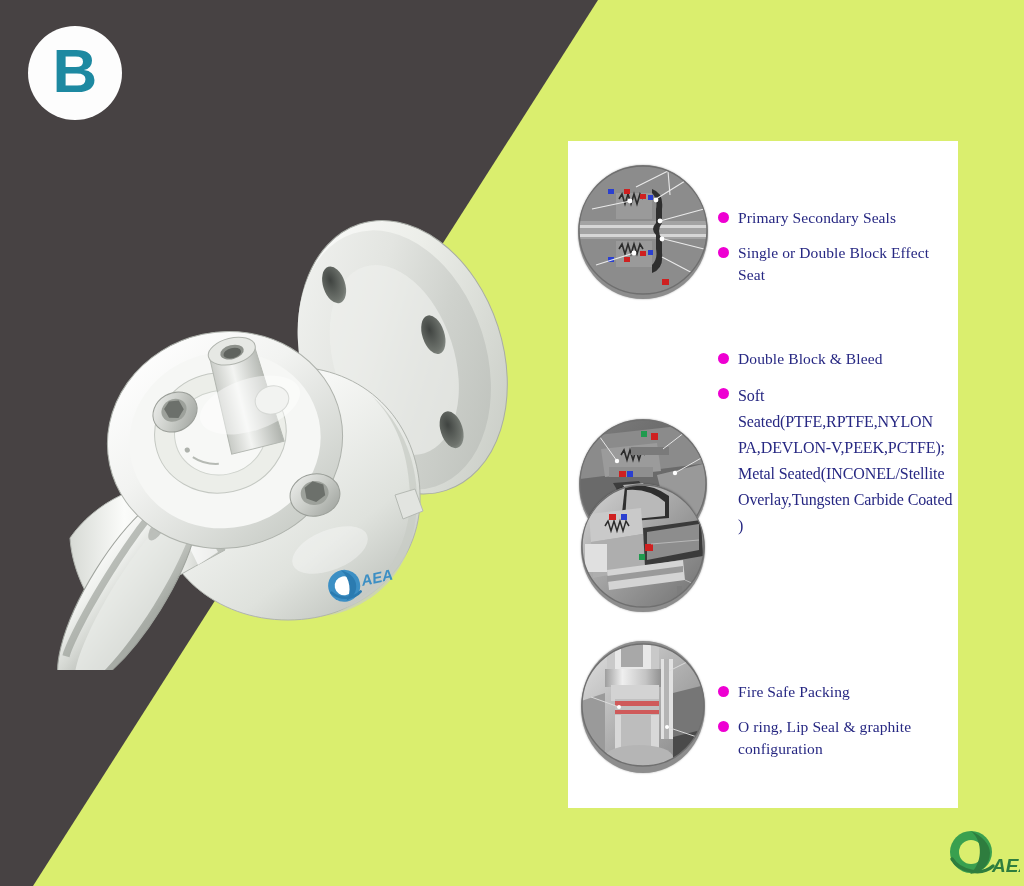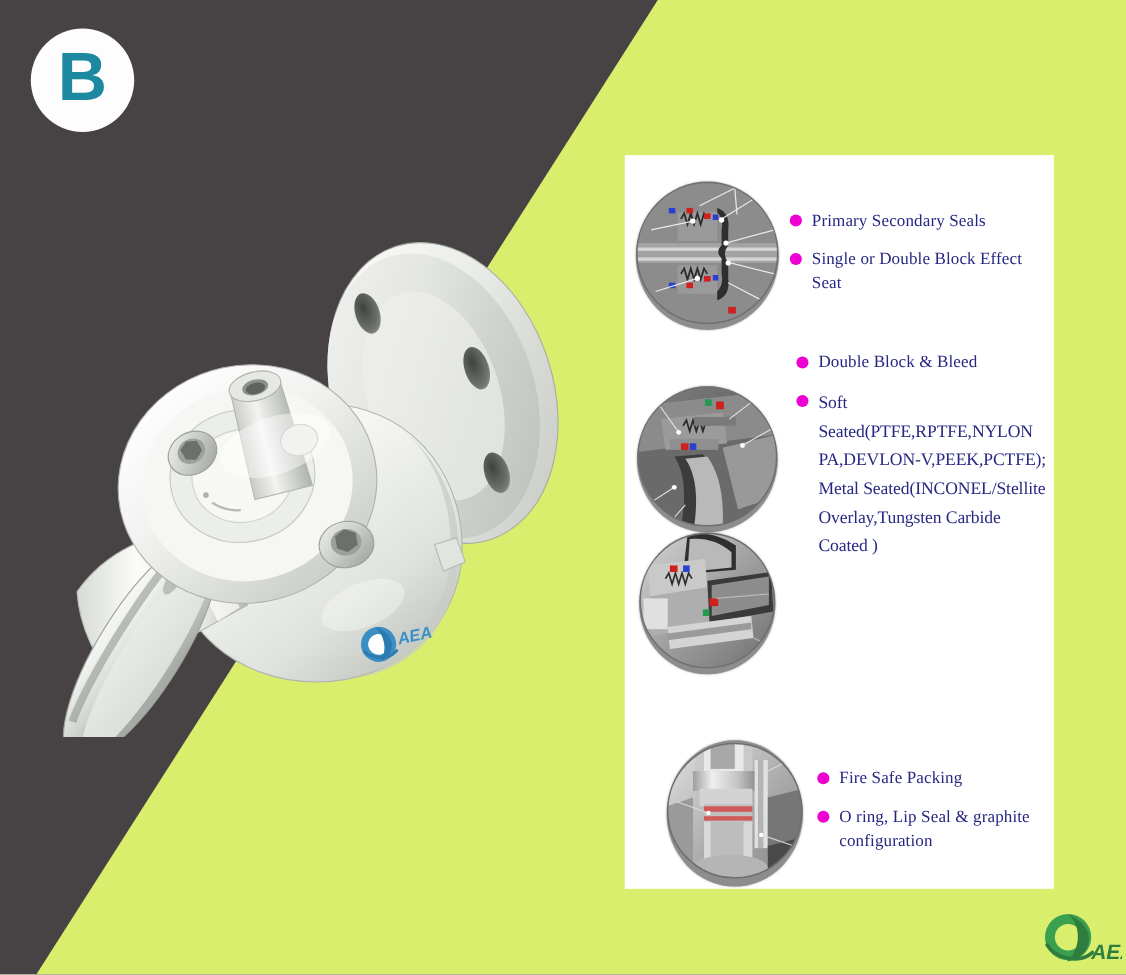--- a/index.html
+++ b/index.html
@@ -67,21 +67,21 @@
     position: absolute;
     left: 568px;
     top: 141px;
     width: 390px;
     height: 667px;
     background: #ffffff;
   }
   .feature-row {
     position: absolute;
     display: flex;
-    align-items: center;
+    align-items: flex-end;
     left: 0;
     width: 390px;
   }
   .thumb-wrap {
     width: 150px;
     flex: 0 0 150px;
     display: flex;
     justify-content: center;
   }
   .thumb {
@@ -116,23 +116,23 @@
     letter-spacing: .1px;
   }
   .btext.small {
     font-size: 16px;
     line-height: 1.62;
     letter-spacing: -.1px;
   }
 
   
   .row-1 { top: 24px; }
-  .row-2 { top: 172px; gap: 6px; }
+  .row-2 { top: 201px; }
   .row-3 { top: 343px; }
-  .row-4 { top: 532px; padding-left: 25px; }
+  .row-4 { top: 500px; }
 
   
   .aea-corner {
     position: absolute;
     left: 948px;
     top: 828px;
     width: 72px;
     height: 52px;
   }
 </style>

